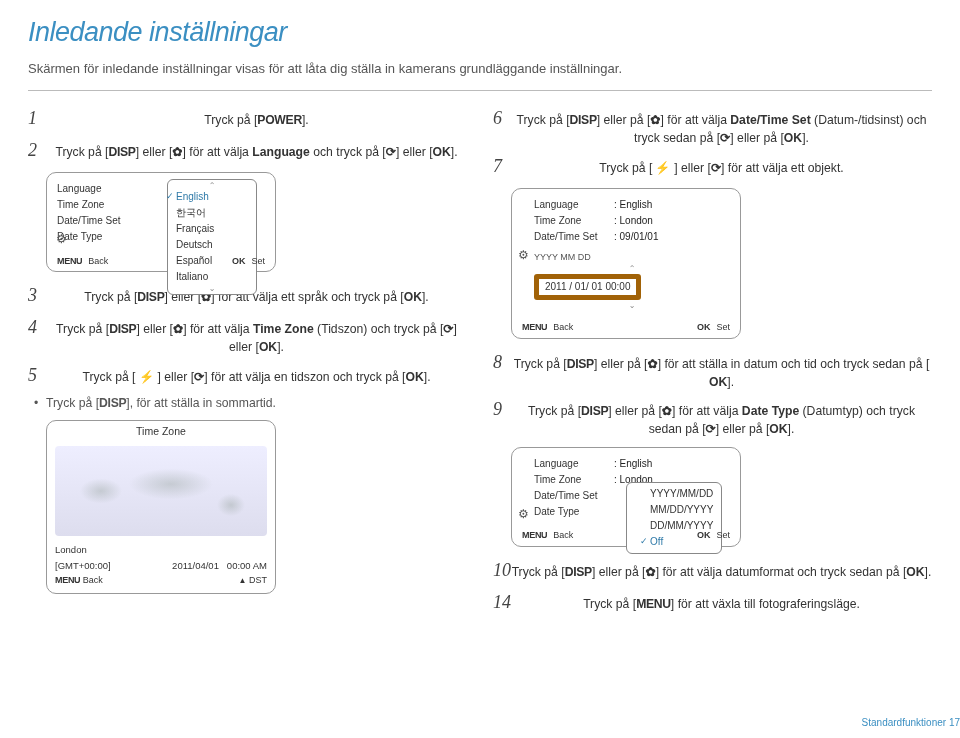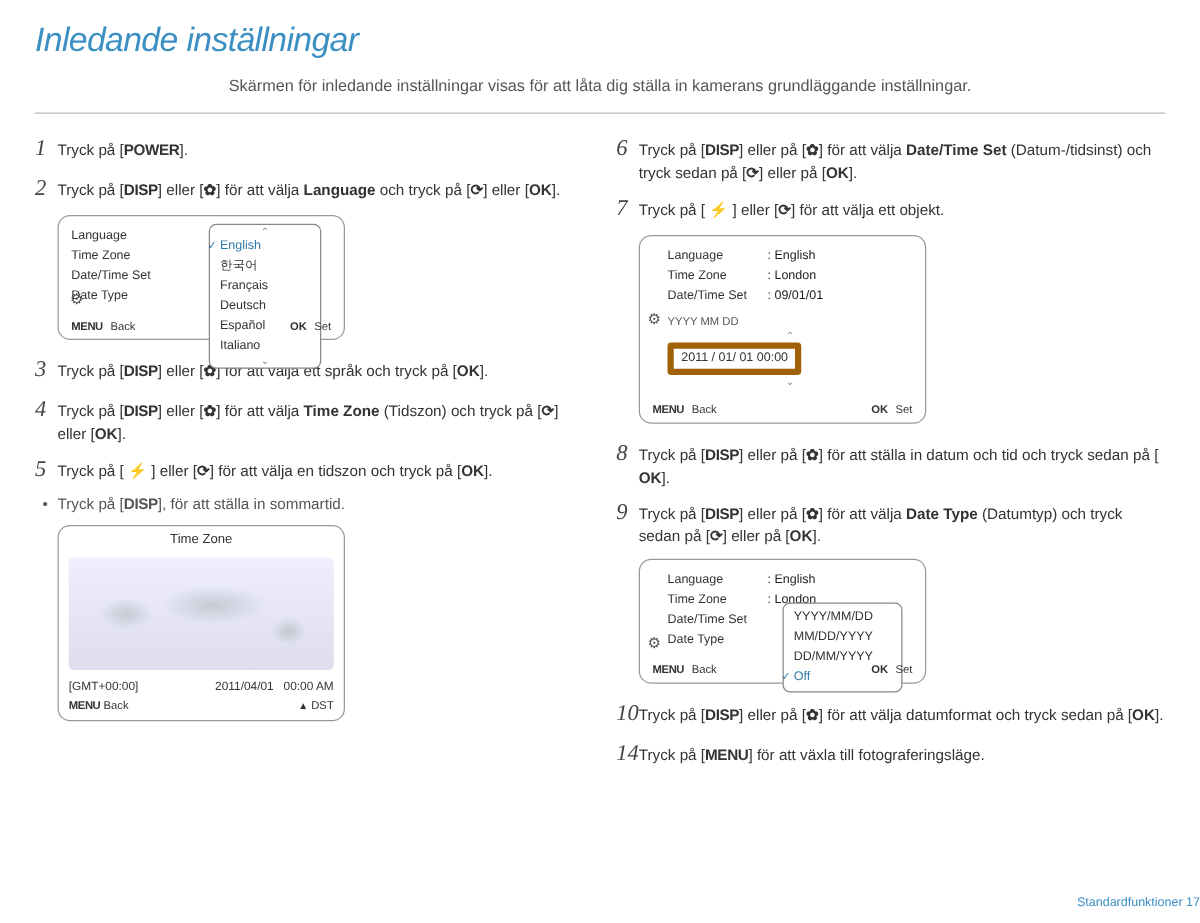--- a/index.html
+++ b/index.html
@@ -1,24 +1,24 @@
 <!DOCTYPE html>
 <html><head>
 <meta charset="utf-8">
 <style>
   * { box-sizing: border-box; margin: 0; padding: 0; }
   body { width: 960px; height: 738px; font-family: Arial, Helvetica, sans-serif; background: #fff; color: #333; padding: 12px 28px 0 28px; font-size: 12.2px; line-height: 1.5; }
   .title { color: #3b8fc2; font-size: 27px; font-weight: 300; letter-spacing: -0.5px; font-style: italic; }
-  .subtitle { color: #555; font-size: 13px; margin: 6px 0 12px 0; text-align: center; }
+  .subtitle { color: #555; font-size: 13px; margin: 6px 0 12px 0; }
   hr.topline { border: none; border-top: 1px solid #bbb; margin-bottom: 14px; }
   .columns { display: flex; gap: 26px; }
   .col { flex: 1; min-width: 0; }
   .step { display: flex; align-items: baseline; margin-bottom: 5px; }
   .stepnum { font-style: italic; font-family: Georgia, serif; font-size: 18px; color: #444; width: 18px; flex-shrink: 0; }
-  .steptext { flex: 1; }
+  .steptext { flex: 1; text-align: center; }
   .bullet { padding-left: 18px; position: relative; margin-bottom: 6px; color: #555; }
   .bullet::before { content: "•"; position: absolute; left: 6px; color: #555; }
   .strong { font-weight: bold; }
   .glyph { font-weight: bold; display: inline-block; }
   .disp::before { content: "DISP"; font-weight: bold; font-family: Arial; letter-spacing: -0.3px; }
   .ok::before { content: "OK"; font-weight: bold; font-family: Arial; }
   .menu::before { content: "MENU"; font-weight: bold; font-family: Arial; letter-spacing: -0.3px; }
   .power::before { content: "POWER"; font-weight: bold; font-family: Arial; letter-spacing: -0.3px; }
 
   
@@ -46,21 +46,21 @@
   .ptitle { text-align: center; padding: 3px 0; font-size: 10.5px; color: #333; }
   .pfootrow { display: flex; justify-content: space-between; font-size: 9.5px; padding: 3px 8px 0 8px; }
   .pfootrow2 { display: flex; justify-content: space-between; font-size: 9px; padding: 2px 8px 6px 8px; }
   .tri-up::before { content: "▲"; font-size: 8px; }
 
   .pagenum { text-align: right; color: #3b8fc2; font-size: 10px; }
   .pagefoot { position: fixed; bottom: 8px; left: 0; right: 0; }
 
   .pbody2 { padding: 8px 10px 26px 22px; position: relative; min-height: 95px; }
   .gear2 { position: absolute; left: 6px; top: 58px; font-size: 12px; color: #555; }
-  .popupR { position: absolute; border: 1px solid #888; border-radius: 6px; background: #fff; right: 18px; top: 34px; width: 96px; padding: 3px 0; }
+  .popupR { position: absolute; border: 1px solid #888; border-radius: 6px; background: #fff; right: 18px; top: 34px; width: 96px; padding: 3px 15px; }
   .popupR .item { padding: 1px 8px; font-size: 10px; color: #333; }
   .popupR .item.sel { color: #2f7aa8; position: relative; }
   .popupR .item.sel::before { content: "✓"; position: absolute; left: -2px; font-size: 9px; color: #2f7aa8; }
 </style>
 </head>
 <body>
 
 <div class="title">Inledande inställningar</div>
 <div class="subtitle">Skärmen för inledande inställningar visas för att låta dig ställa in kamerans grundläggande inställningar.</div>
 <hr class="topline">
@@ -140,20 +140,24 @@
     <div class="bullet">
       <span>Tryck på [</span><span class="glyph disp"></span><span>], för att ställa in sommartid.</span>
     </div>
 
     <div class="panel">
       <div class="ptitle">Time Zone</div>
       <div style="padding: 0 8px;">
         <div class="worldmap"></div>
       </div>
       <div class="pfootrow">
+        <span>London</span>
+          <span></span>
+      </div>
+      <div class="pfootrow">
         <span>[GMT+00:00]</span>
         <span><span>2011/04/01</span>&nbsp;&nbsp;&nbsp;<span>00:00 AM</span></span>
       </div>
       <div class="pfootrow2">
         <span><span class="glyph menu"></span> <span>Back</span></span>
         <span><span class="tri-up"></span> <span>DST</span></span>
       </div>
     </div>
   </div>
 

